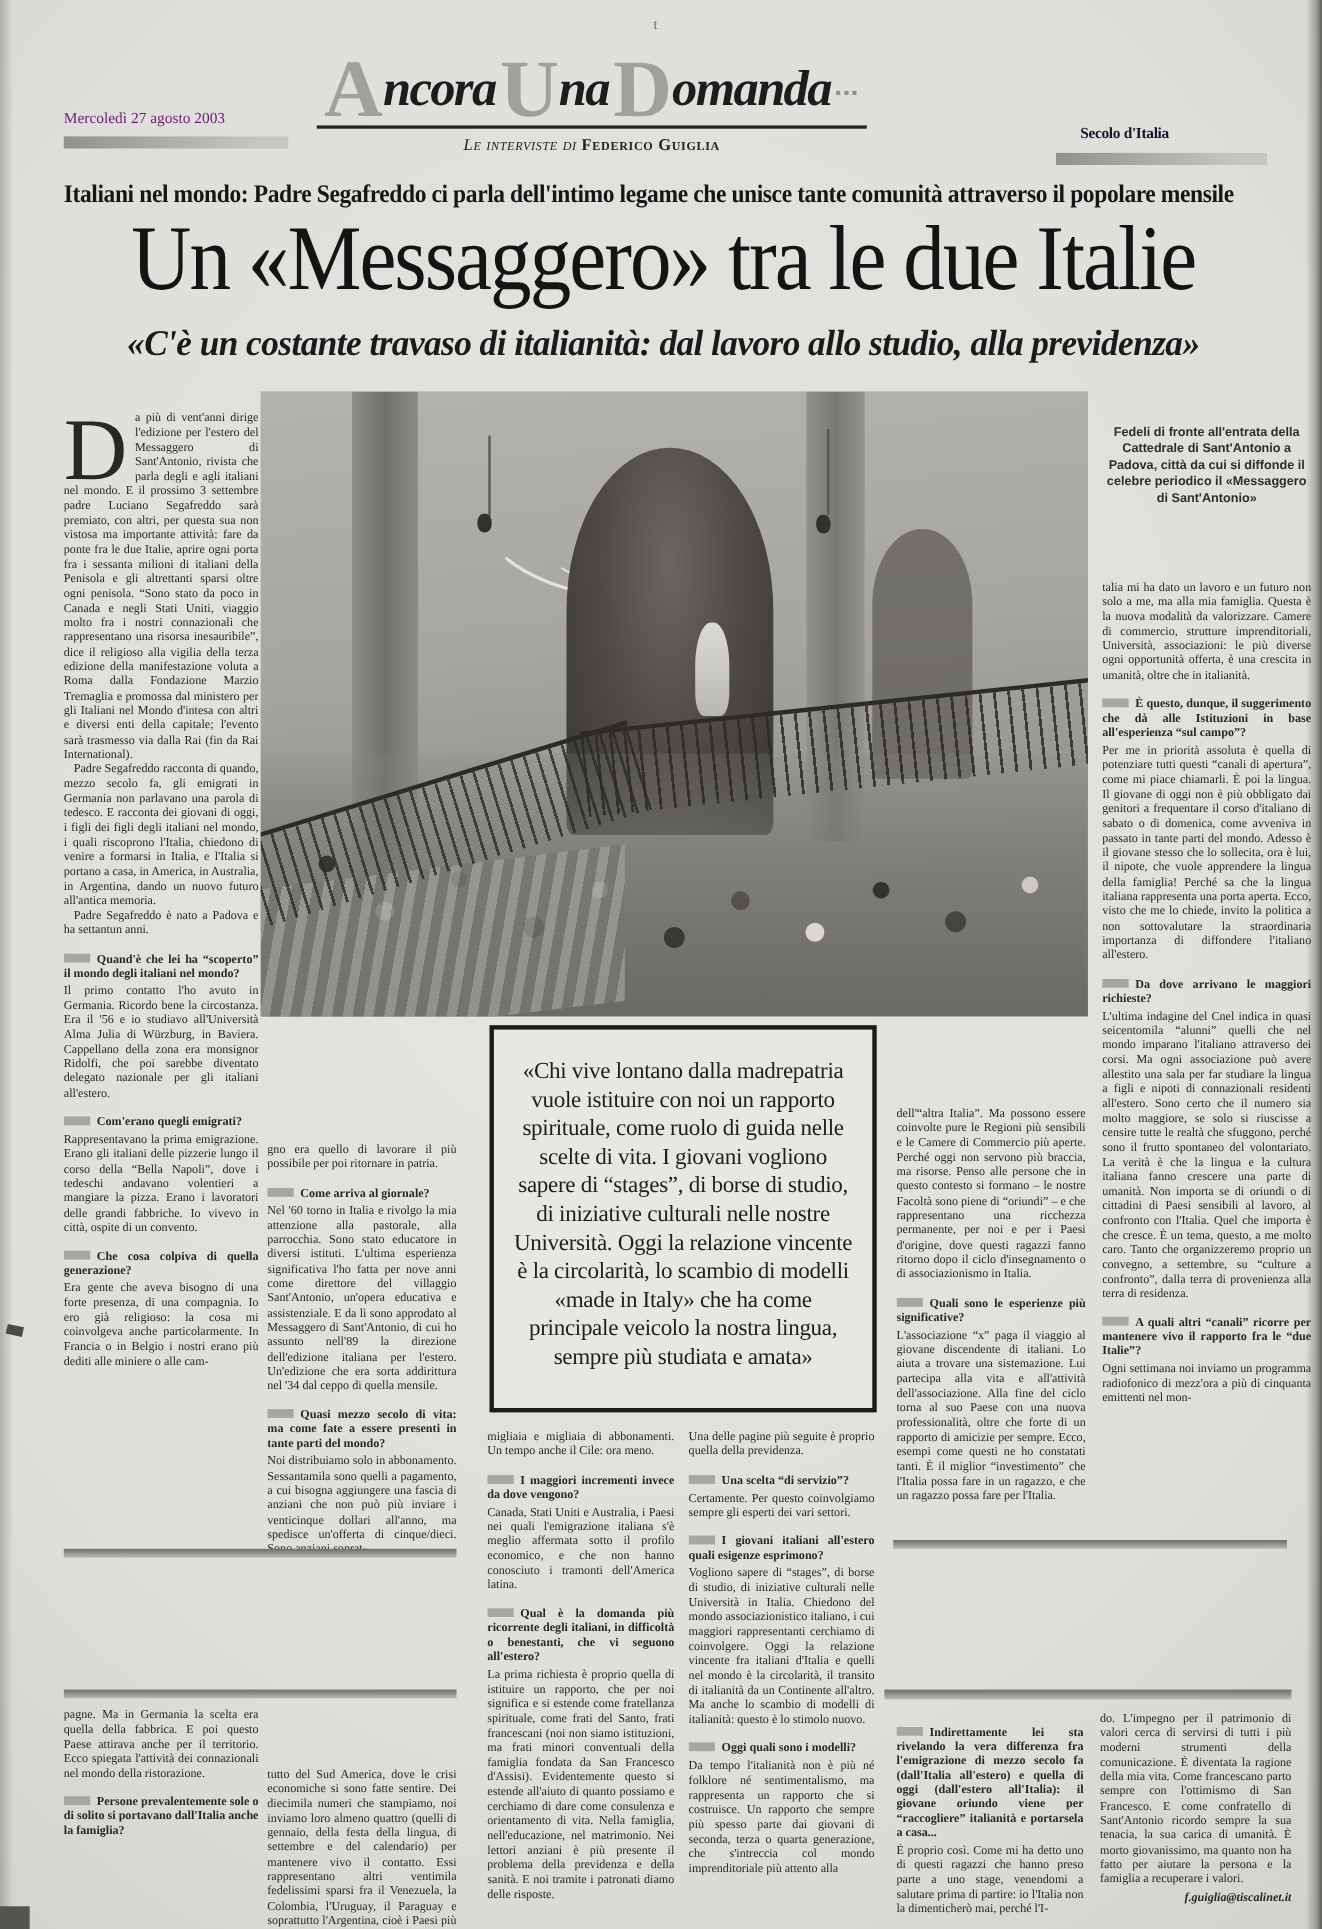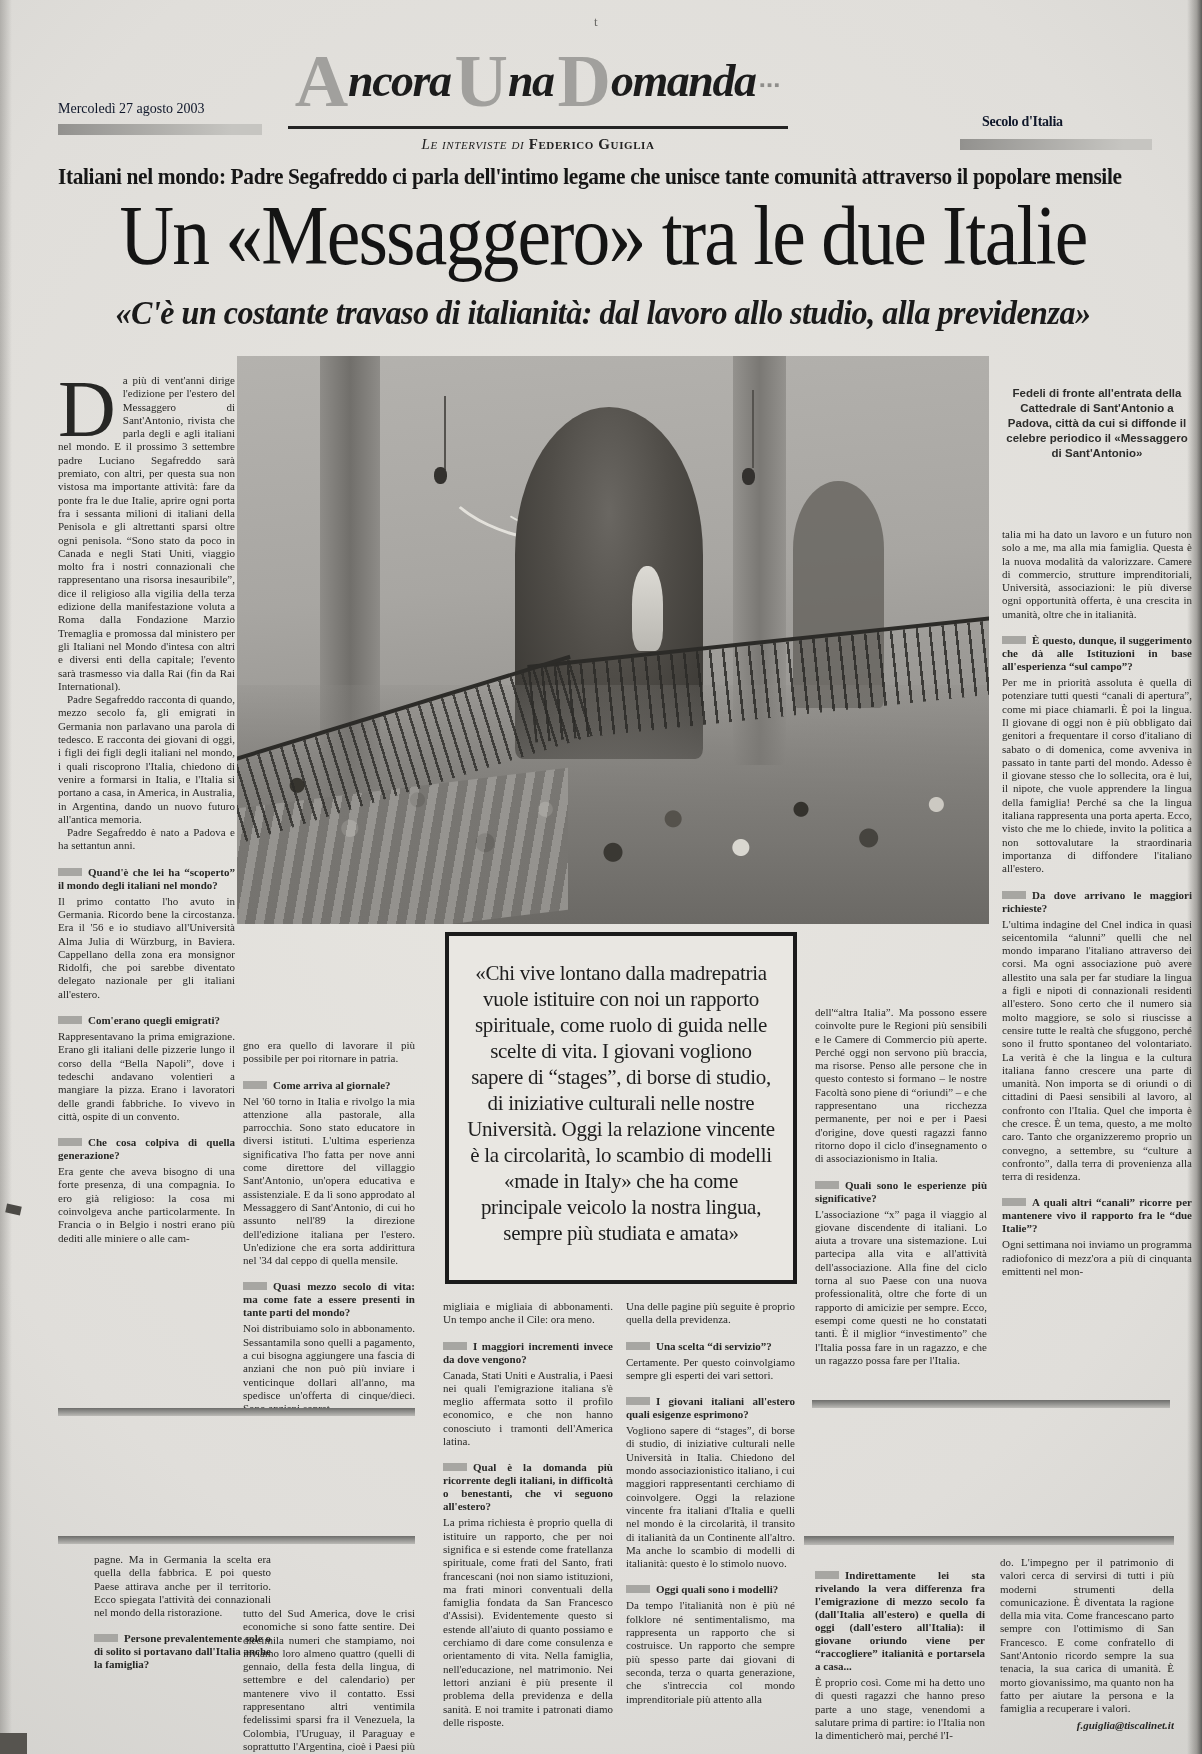--- a/index.html
+++ b/index.html
@@ -6,27 +6,27 @@
   body{
     width:1202px;height:1754px;position:relative;overflow:hidden;
     background:#b7b6b3;font-family:"Liberation Serif",serif;color:#262626;
   }
   .abs{position:absolute;}
   .page-bg{
     inset:0;
     background:radial-gradient(ellipse 120% 100% at 48% 42%,#e7e5e0 0%,#e0deda 50%,#cfceca 80%,#b3b2ae 98%);
   }
   
-  .date{left:58px;top:101px;font-size:14px;color:#0f172a;}
+  .date{left:58px;top:101px;font-size:14px;color:#701a75;}
   .halftone{height:11px;background:linear-gradient(90deg,#92918e,#c6c5c1 85%);}
   .date-bar{left:58px;top:124px;width:204px;}
   .paper-name{left:982px;top:114px;font-size:14px;font-weight:bold;color:#0f172a;letter-spacing:-0.3px;}
   .paper-bar{left:960px;top:139px;width:192px;}
   .masthead{left:288px;top:52px;width:500px;text-align:center;}
-  .mast-line{border-bottom:3px solid #242424;padding-bottom:16px;white-space:nowrap;}
+  .mast-line{border-bottom:3px solid #242424;padding-bottom:4px;white-space:nowrap;}
   .mast-cap{font-size:74px;line-height:58px;font-weight:bold;color:#a1a09d;vertical-align:-10px;}
   .mast-rest{font-size:46px;font-style:italic;font-weight:bold;color:#1c1c1c;letter-spacing:-1.5px;}
   .mast-dots{font-size:15px;color:#8f8e8b;letter-spacing:2px;vertical-align:6px;}
   .strapline{margin-top:7px;font-size:15px;font-variant:small-caps;letter-spacing:0.6px;color:#222;}
   .strap-prefix{font-style:italic;}
   .strap-author{font-weight:bold;}
   .page-top-mark{left:594px;top:14px;font-size:13px;color:#6b6a67;}
   
   .kicker{
     left:58px;top:164px;width:1160px;font-size:23px;font-weight:bold;color:#161616;
@@ -209,21 +209,21 @@
   <div class="pullquote">«Chi vive lontano dalla madrepatria vuole istituire con noi un rapporto spirituale, come ruolo di guida nelle scelte di vita. I giovani vogliono sapere di “stages”, di borse di studio, di iniziative culturali nelle nostre Università. Oggi la relazione vincente è la circolarità, lo scambio di modelli «made in Italy» che ha come principale veicolo la nostra lingua, sempre più studiata e amata»</div>
 </div>
 
 <div class="abs rule rule-a"></div>
 <div class="abs box-headline">
     <div class="hline"></div>
     <div class="hline"></div>
     <div class="hline"></div>
   </div>
 <div class="abs rule rule-b"></div>
-<div class="col" style="left:58px;top:1553px;width:177px;height:198px;margin-left:36px;">
+<div class="col" style="left:58px;top:1553px;width:177px;height:198px;">
     <p class="para"><span>pagne. Ma in Germania la scelta era quella della fabbrica. E poi questo Paese attirava anche per il territorio. Ecco spiegata l'attività dei connazionali nel mondo della ristorazione.</span></p>
     <p class="question"><span class="qmark"></span><span>Persone prevalentemente sole o di solito si portavano dall'Italia anche la famiglia?</span></p>
   </div>
 <div class="col" style="left:243px;top:1607px;width:172px;height:198px;">
     <p class="para"><span>tutto del Sud America, dove le crisi economiche si sono fatte sentire. Dei diecimila numeri che stampiamo, noi inviamo loro almeno quattro (quelli di gennaio, della festa della lingua, di settembre e del calendario) per mantenere vivo il contatto. Essi rappresentano altri ventimila fedelissimi sparsi fra il Venezuela, la Colombia, l'Uruguay, il Paraguay e soprattutto l'Argentina, cioè i Paesi più colpiti dalla recessione. Un'area nella quale anche noi abbiamo perso</span></p>
   </div>
 
 <div class="abs rule rule-c"></div>
 <div class="abs bottom-quote">
     <div class="hline"></div>

